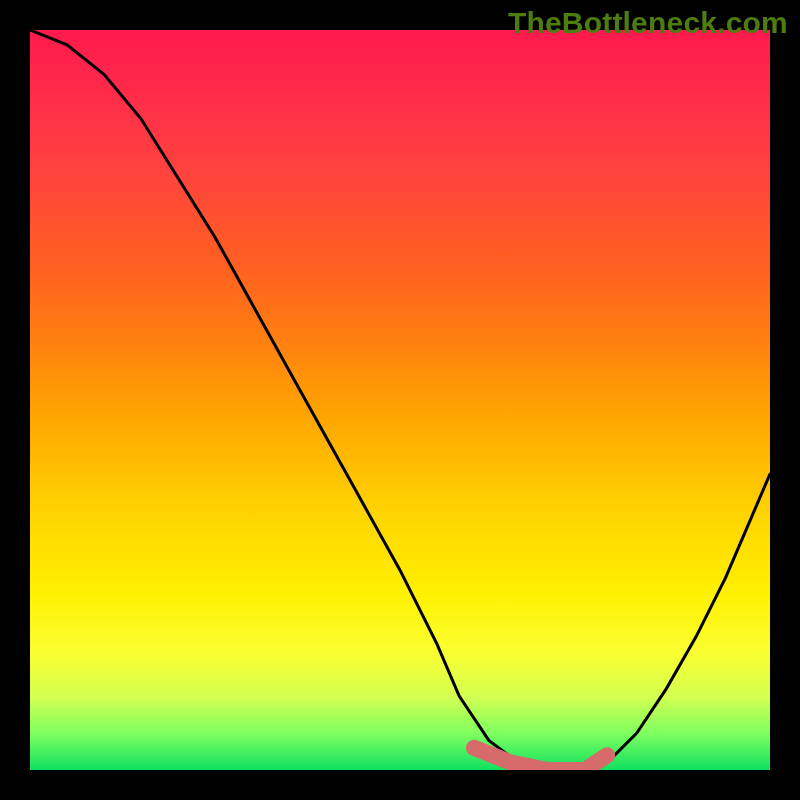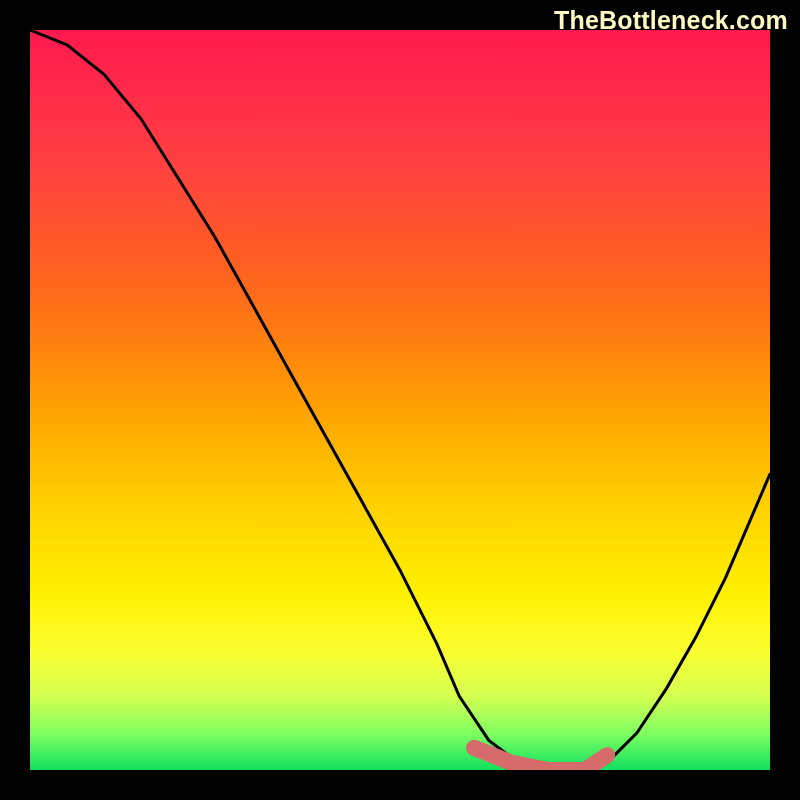--- a/index.html
+++ b/index.html
@@ -35,23 +35,23 @@
       #d5ff50 90%,
       #80ff60 95%,
       #10e060 100%
     );
   }
   .watermark {
     position: absolute;
     top: 6px;
     right: 12px;
     font-family: Arial, Helvetica, sans-serif;
-    font-size: 25px;
+    font-size: 30px;
     font-weight: 600;
-    color: #fef9c3;
+    color: #4d7c0f;
     letter-spacing: 0.2px;
   }
   svg.curve {
     position: absolute;
     left: 0;
     top: 0;
     width: 740px;
     height: 740px;
   }
 </style>

